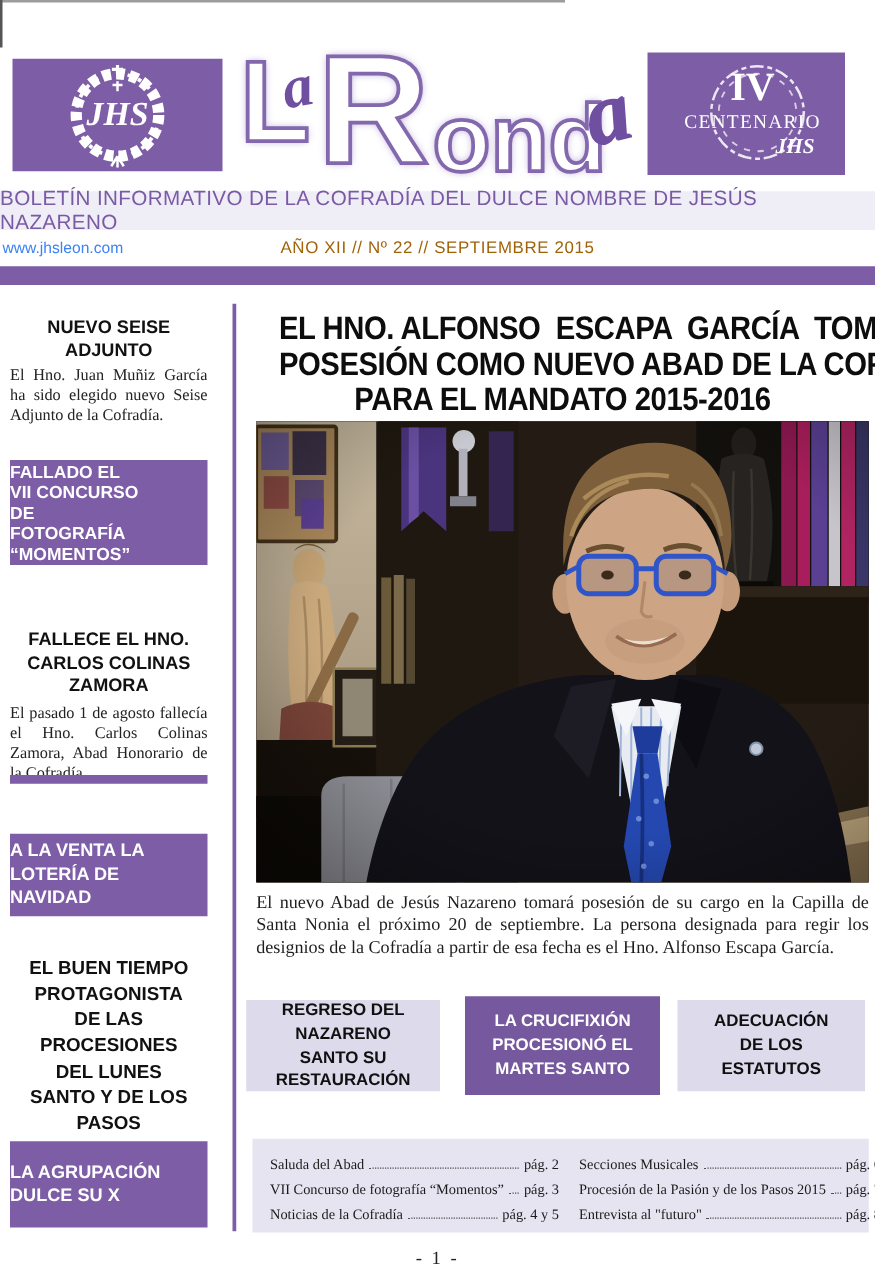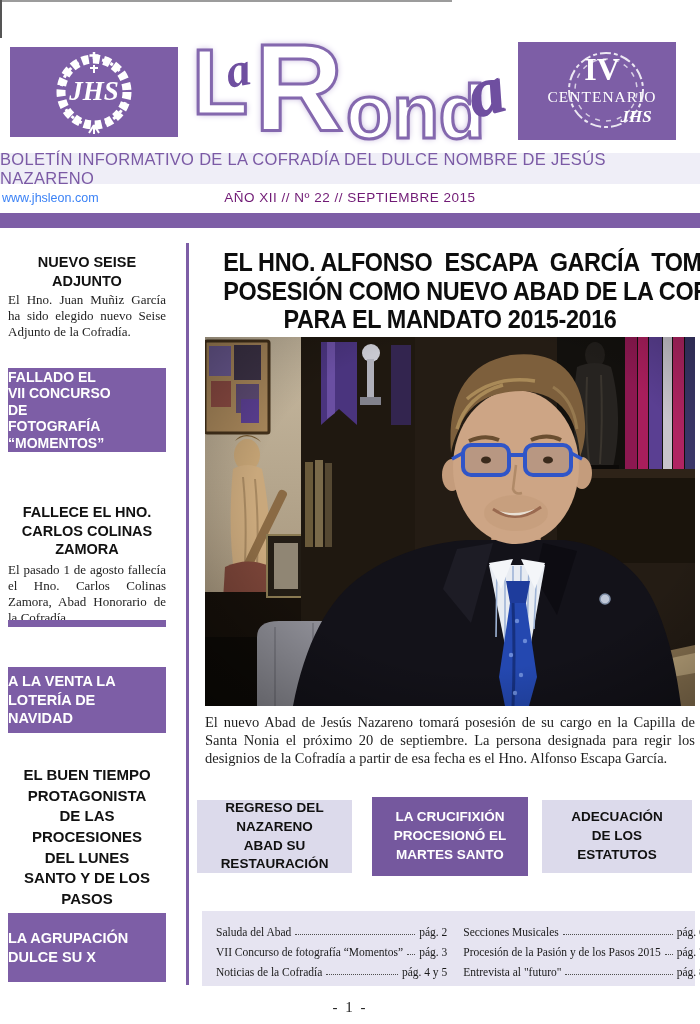--- a/index.html
+++ b/index.html
@@ -39,21 +39,21 @@
   #logo-a1{left:36px;top:16px;font-size:48px;transform:rotate(-10deg);}
   #logo-a2{left:278px;top:26px;font-size:70px;transform:rotate(-14deg);text-shadow:1px 1px 0 #6f4fa0;}
 
   
   #banner{left:0;top:153px;width:700px;height:31px;background:var(--lavender);
     display:flex;align-items:center;justify-content:center;
     color:#7b5aa5;font-size:16.5px;letter-spacing:.3px;}
   #infobar{left:0;top:184px;width:700px;height:29px;background:#fff;}
   #website{position:absolute;left:2px;top:7px;font-size:12.5px;color:#3b82f6;}
   #issue{position:absolute;left:0;top:6px;width:700px;text-align:center;
-    font-size:13.5px;color:#701a75;letter-spacing:.5px;}
+    font-size:13.5px;color:#a16207;letter-spacing:.5px;}
   #purple-bar{left:0;top:213px;width:700px;height:15px;background:var(--purple);}
 
   
   #v-divider{left:186px;top:243px;width:3px;height:742px;background:var(--purple);}
 
   .sb{left:8px;width:158px;}
   .sb-heading{font-weight:bold;font-size:14.5px;line-height:1.28;text-align:center;color:#111;}
   .sb-body{font-family:"Liberation Serif",serif;font-size:13px;line-height:1.22;
     text-align:justify;color:#222;}
   .purple-box{background:var(--purple);color:#fff;font-weight:bold;font-size:14.5px;
@@ -289,21 +289,21 @@
     <circle cx="400" cy="262" r="5" fill="#c0c8d8" stroke="#8090a8" stroke-width="1.5"></circle>
     <rect width="490" height="369" fill="url(#vig)"></rect>
   </svg>
 </div>
 
 <div class="abs" id="caption">El nuevo Abad de Jesús Nazareno tomará posesión de su cargo en la Capilla de Santa Nonia el próximo 20 de septiembre. La persona designada para regir los designios de la Cofradía a partir de esa fecha es el Hno. Alfonso Escapa García.</div>
 
 <div class="abs teaser light" id="teaser1">
     <div>REGRESO DEL</div>
     <div>NAZARENO</div>
-    <div>ABAD SU</div>
+    <div>SANTO SU</div>
     <div>RESTAURACIÓN</div>
   </div>
 <div class="abs teaser purple" id="teaser2">
     <div>LA CRUCIFIXIÓN</div>
     <div>PROCESIONÓ EL</div>
     <div>MARTES SANTO</div>
   </div>
 <div class="abs teaser light" id="teaser3">
     <div>ADECUACIÓN</div>
     <div>DE LOS</div>

